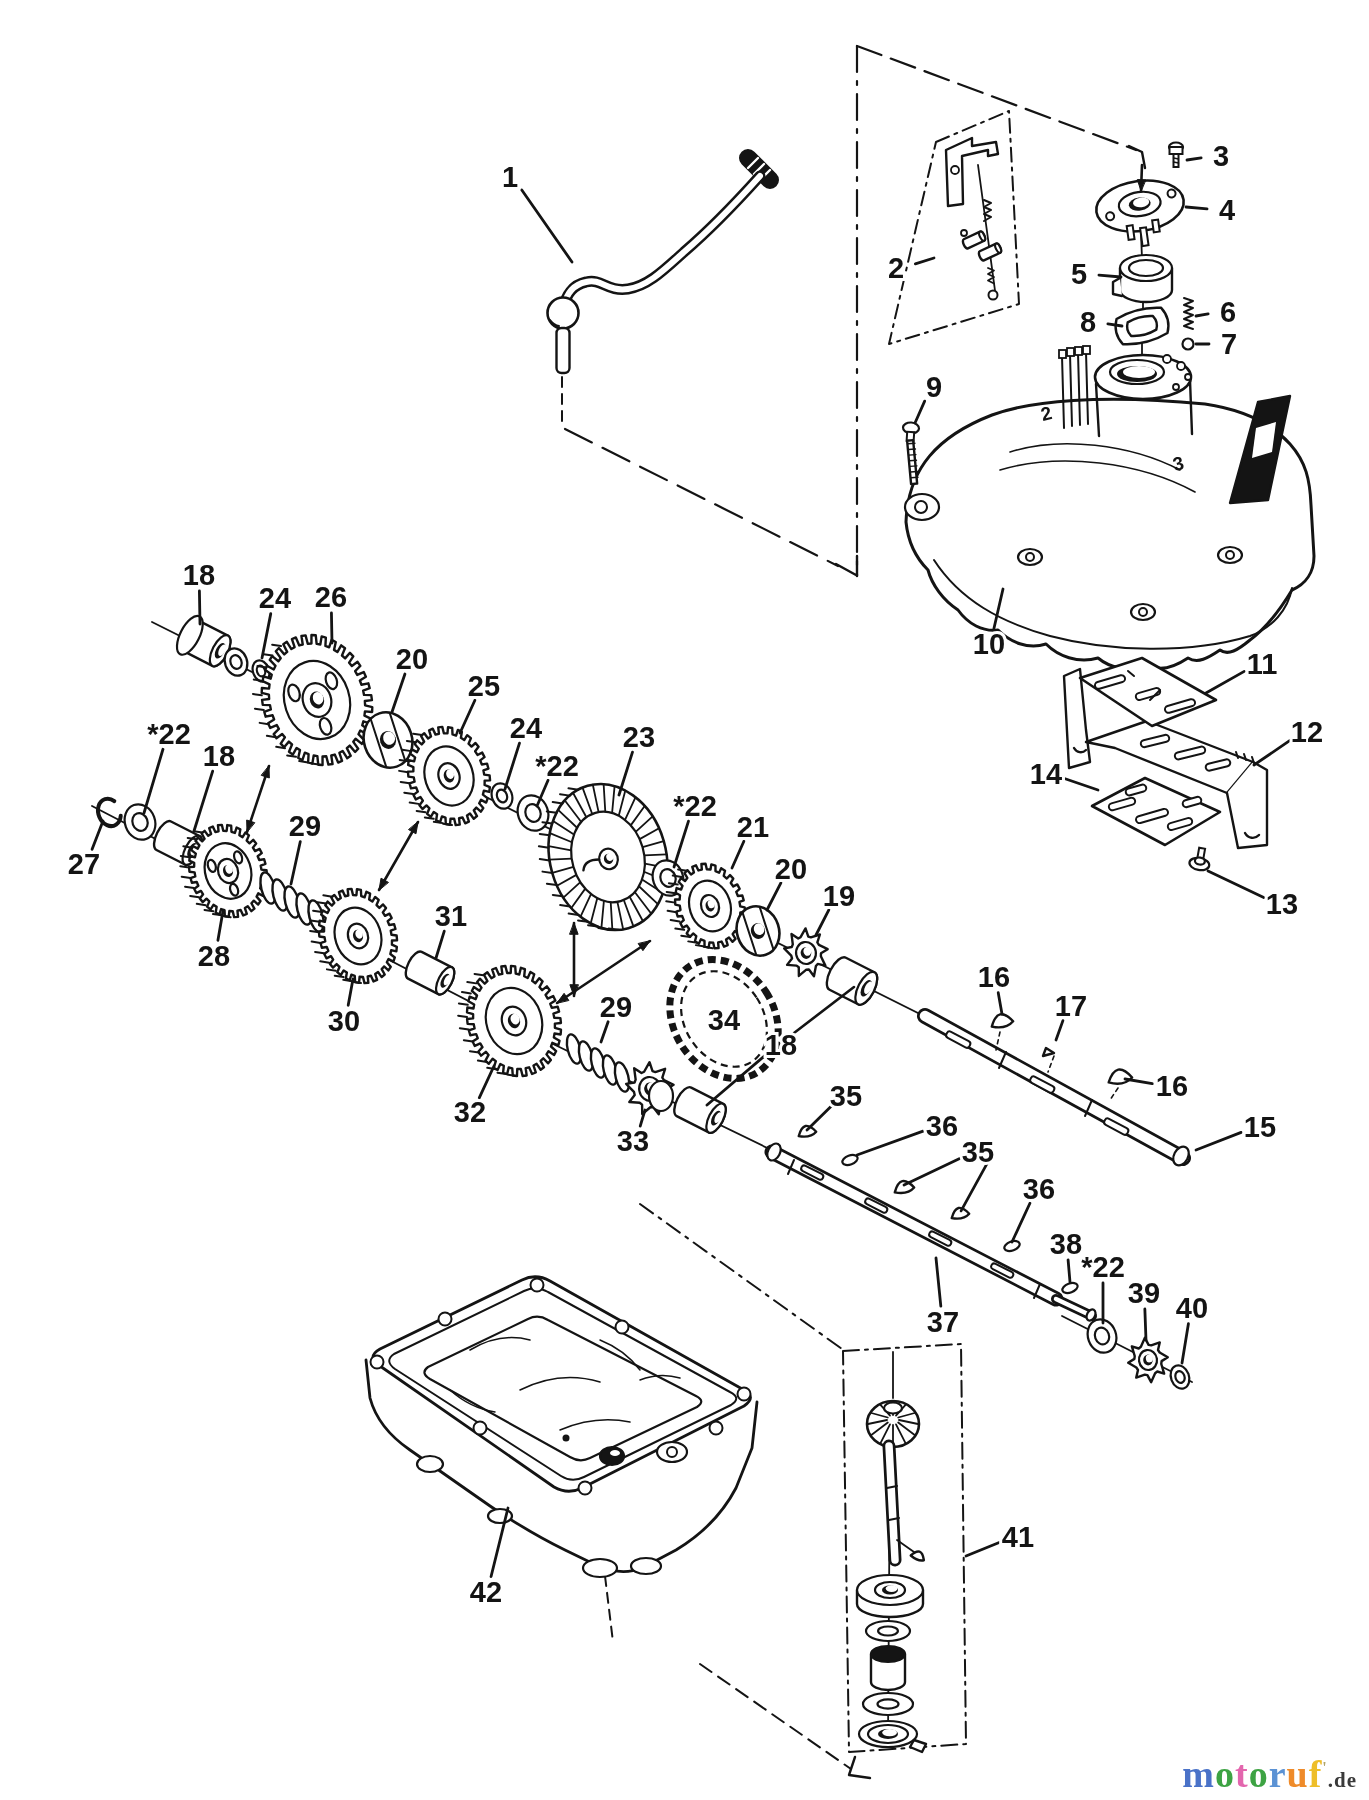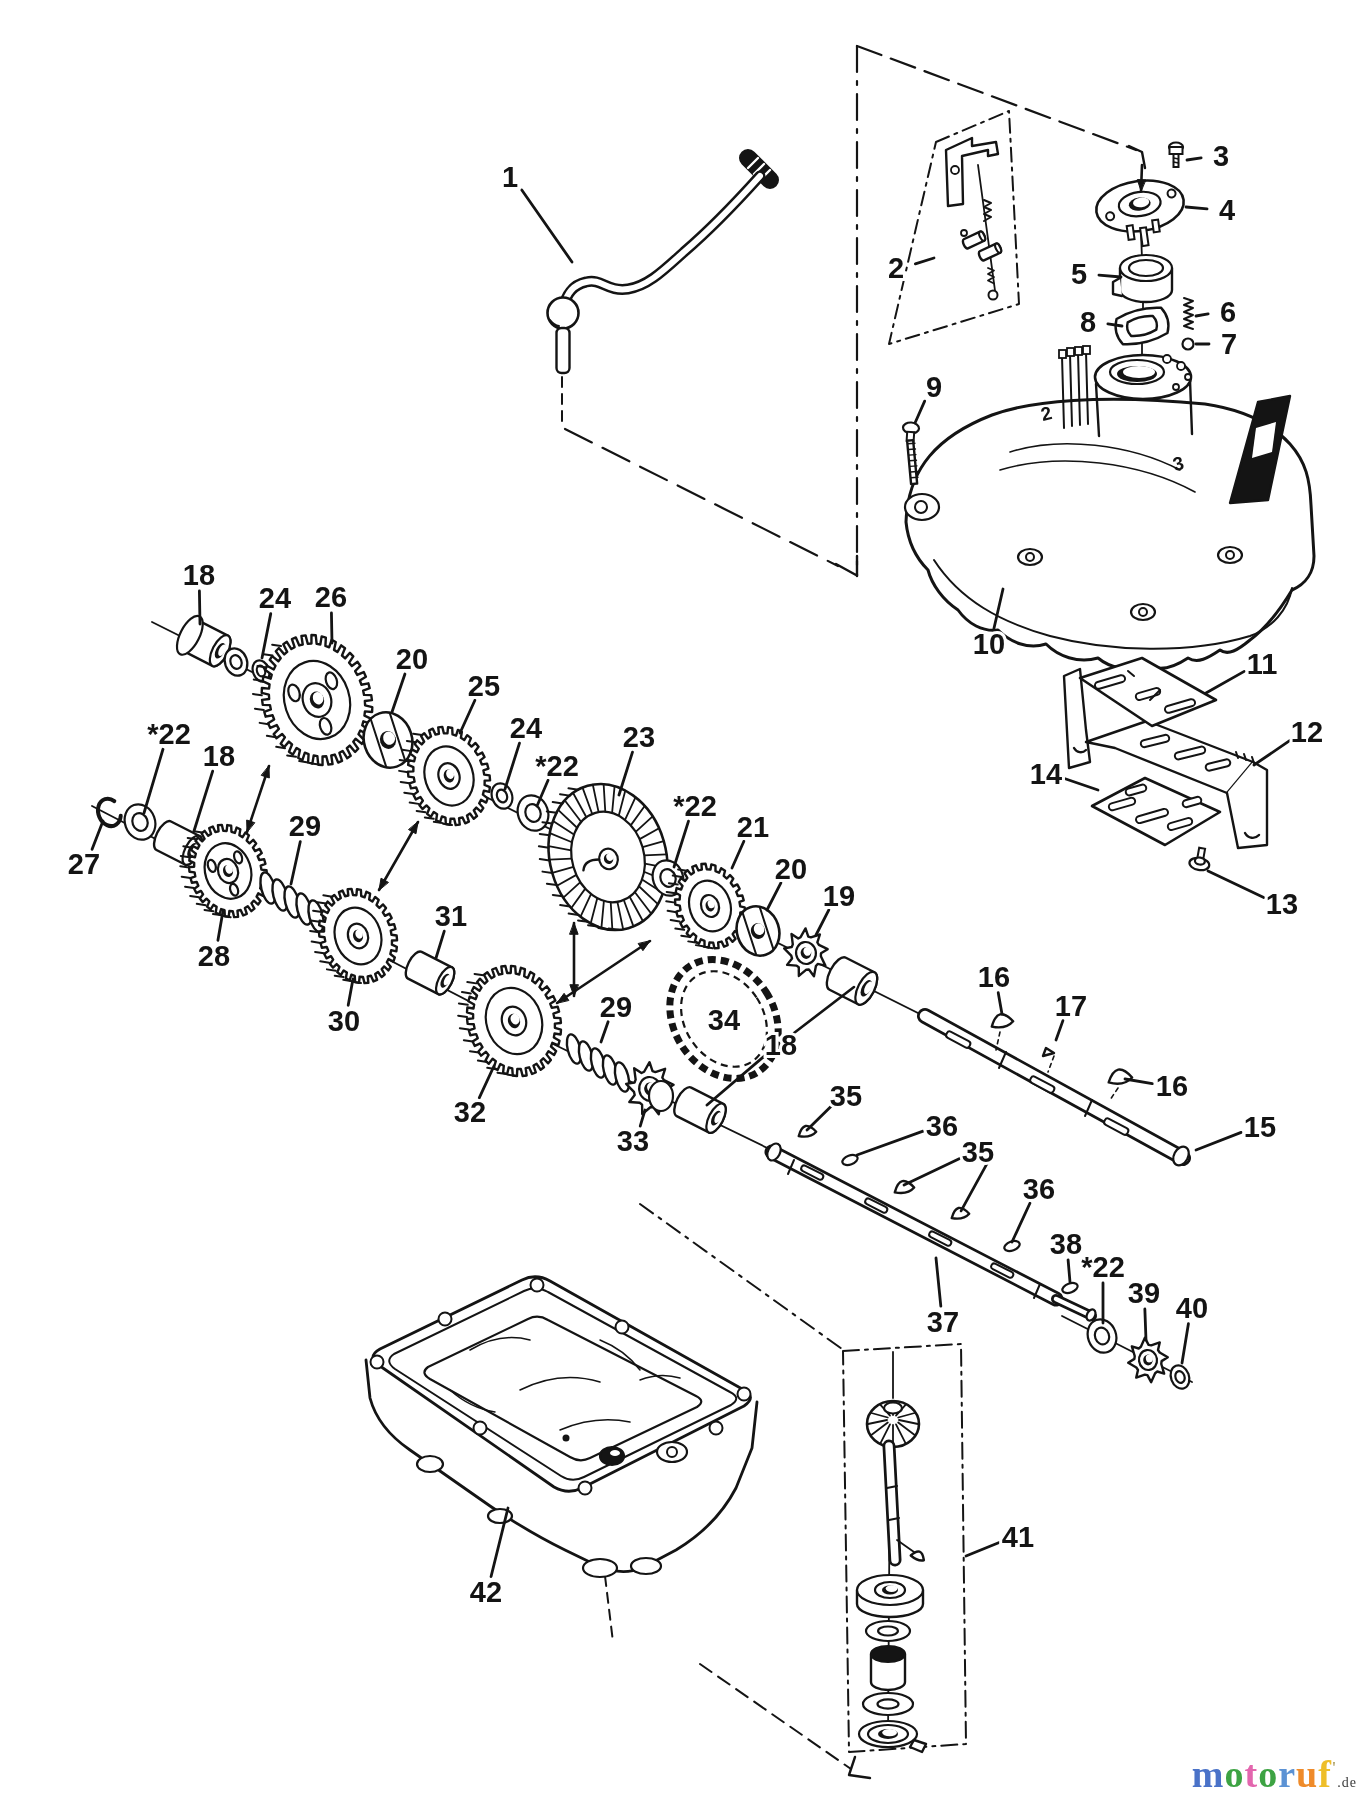--- a/index.html
+++ b/index.html
@@ -7,21 +7,21 @@
        font-family:"Liberation Sans", sans-serif;}
   #stage{position:absolute;inset:0;}
   svg text.callout{font-family:"Liberation Sans", sans-serif;font-weight:bold;
        font-size:29px;fill:#141414;paint-order:stroke;stroke:#ffffff;stroke-width:6px;
        text-anchor:middle;}
   svg text.cast{font-family:"Liberation Sans", sans-serif;font-weight:bold;
        font-size:19px;fill:#141414;text-anchor:middle;}
   #watermark{position:absolute;right:12px;bottom:4px;
        font-family:"Liberation Serif", serif;font-weight:bold;font-size:38px;
        letter-spacing:1px;white-space:nowrap;}
-  #watermark .suffix{font-size:14px;font-weight:normal;}
+  #watermark .suffix{font-size:21px;font-weight:bold;}
   #watermark .tick{font-size:16px;vertical-align:super;}
 </style>
 </head>
 <body>
 
 <div id="stage">
   <svg id="svg" width="1369" height="1800" viewBox="0 0 1369 1800" xmlns="http://www.w3.org/2000/svg">
       <line x1="562" y1="377" x2="562" y2="424" stroke="#141414" stroke-width="2" stroke-linecap="round" stroke-dasharray="10 7"></line>
       <line x1="565" y1="429" x2="838" y2="566" stroke="#141414" stroke-width="2.2" stroke-linecap="round" stroke-dasharray="30 12"></line>
       <path d="M 836 564 L 856 575 M 857 556 L 857 576" fill="none" stroke="#141414" stroke-width="2.4" stroke-linejoin="round" stroke-linecap="round"></path>

